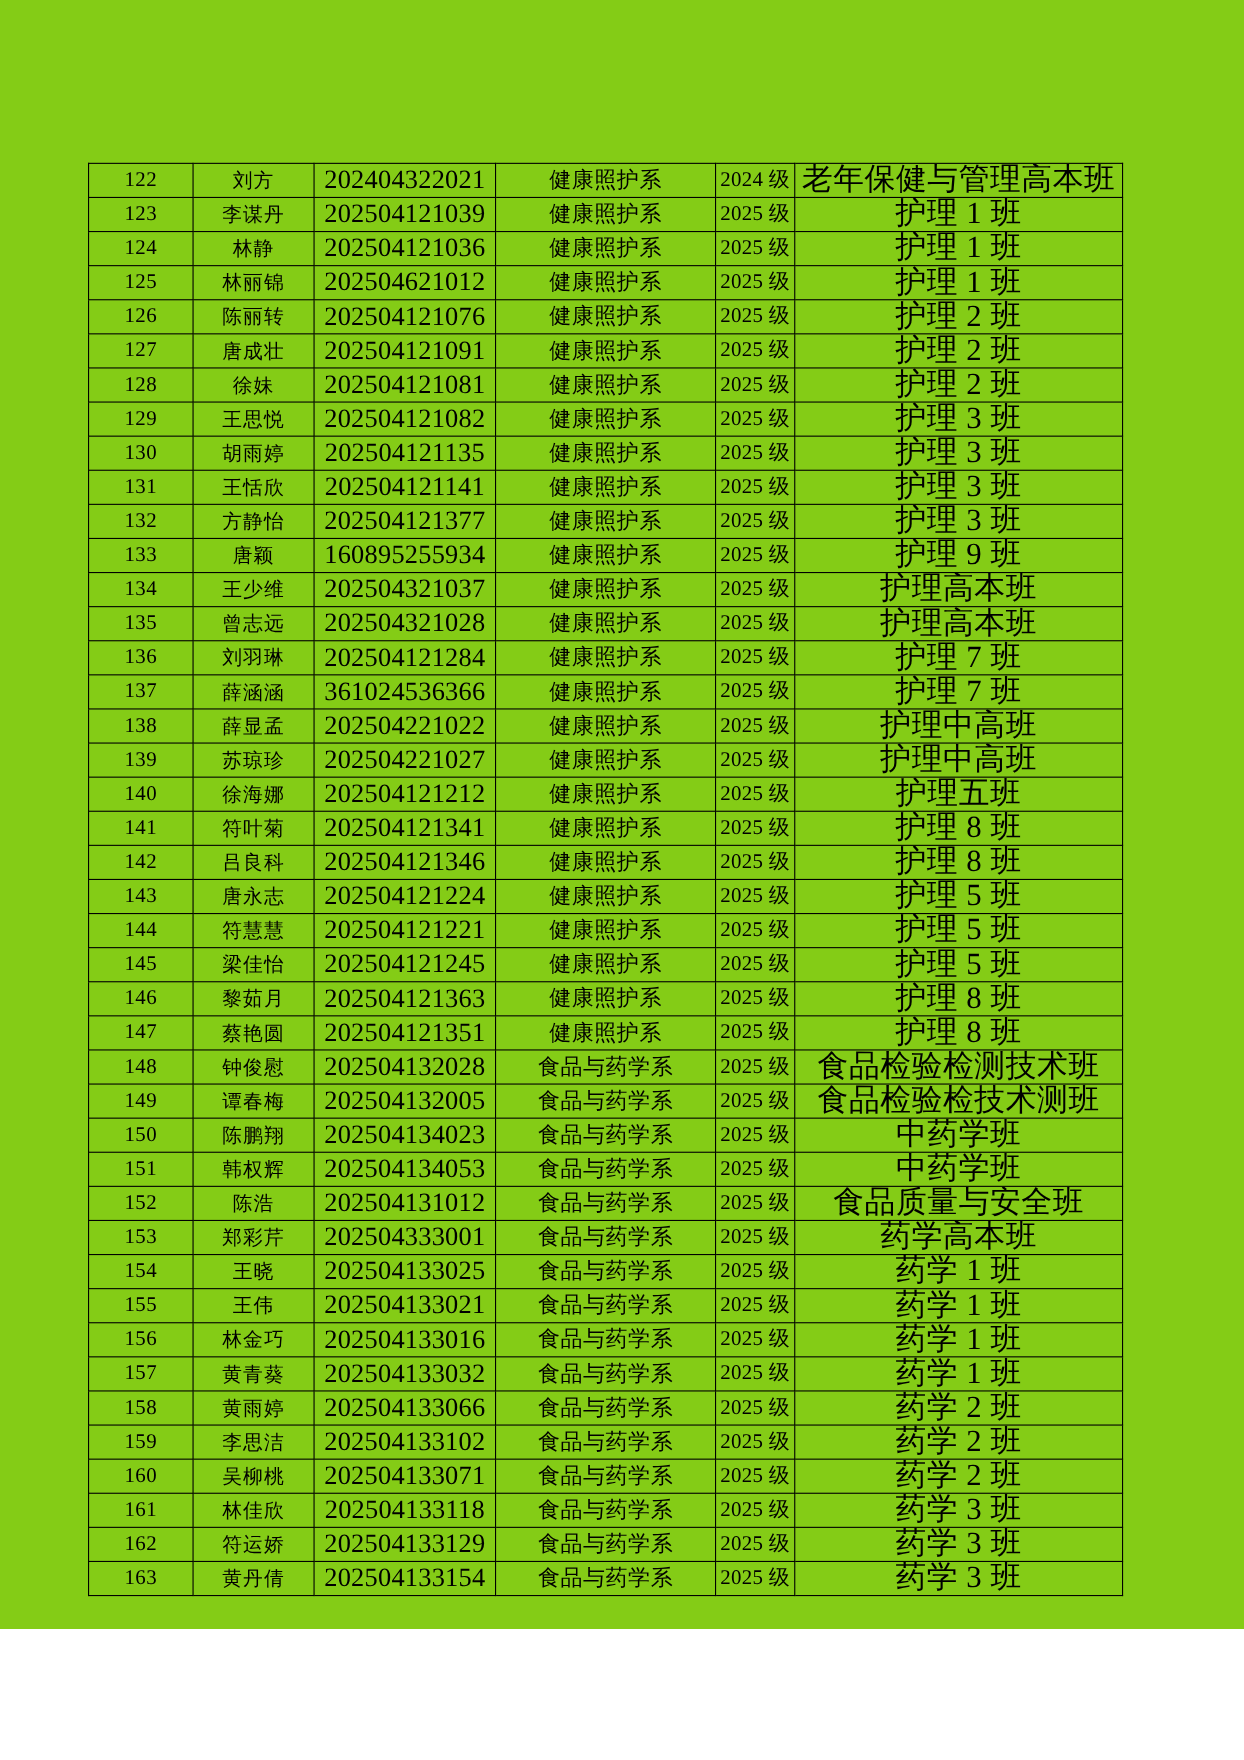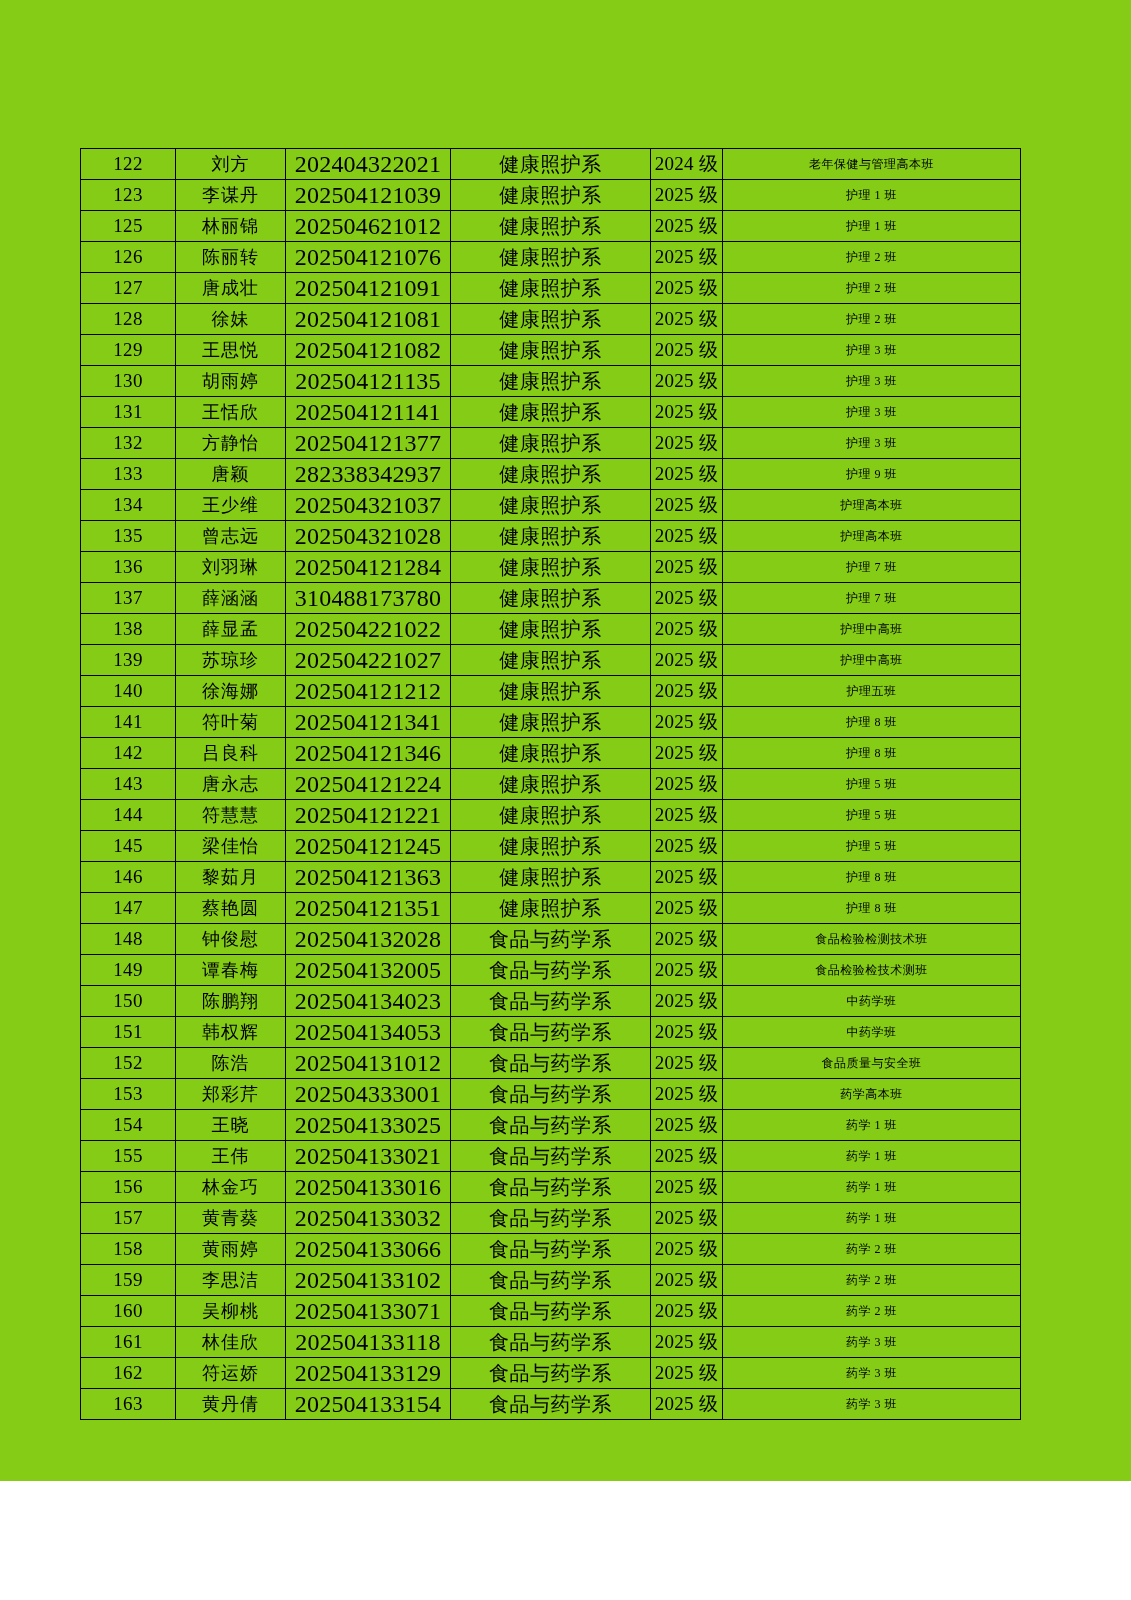--- a/index.html
+++ b/index.html
@@ -44,21 +44,21 @@
     line-height: 30px;
     white-space: nowrap;
     overflow: hidden;
     color: #000000;
   }
   td.seq   { font-size: 19px; letter-spacing: 0.4px; }
   td.name  { font-size: 18px; letter-spacing: 1px; }
   td.sid   { font-size: 24px; letter-spacing: 0.2px; }
   td.dept  { font-size: 20px; letter-spacing: 0.5px; }
   td.grade { font-size: 19px; letter-spacing: 0.3px; font-family: Liberation Serif, serif; }
-  td.cls   { font-size: 12px; letter-spacing: 0.5px; }
+  td.cls   { font-size: 28px; letter-spacing: 0.5px; }
 
   .page-footer {
     position: absolute;
     left: 0;
     right: 0;
     top: 1476px;
     text-align: center;
     font-size: 21px;
     color: #000000;
     font-family: "Liberation Serif", "DejaVu Serif", serif;
@@ -92,20 +92,28 @@
           </tr>
           <tr>
             <td class="seq">123</td>
             <td class="name">李谋丹</td>
             <td class="sid">202504121039</td>
             <td class="dept">健康照护系</td>
             <td class="grade">2025 级</td>
             <td class="cls">护理 1 班</td>
           </tr>
           <tr>
+            <td class="seq">124</td>
+            <td class="name">林静</td>
+            <td class="sid">202504121036</td>
+            <td class="dept">健康照护系</td>
+            <td class="grade">2025 级</td>
+            <td class="cls">护理 1 班</td>
+          </tr>
+          <tr>
             <td class="seq">125</td>
             <td class="name">林丽锦</td>
             <td class="sid">202504621012</td>
             <td class="dept">健康照护系</td>
             <td class="grade">2025 级</td>
             <td class="cls">护理 1 班</td>
           </tr>
           <tr>
             <td class="seq">126</td>
             <td class="name">陈丽转</td>
@@ -158,21 +166,21 @@
             <td class="seq">132</td>
             <td class="name">方静怡</td>
             <td class="sid">202504121377</td>
             <td class="dept">健康照护系</td>
             <td class="grade">2025 级</td>
             <td class="cls">护理 3 班</td>
           </tr>
           <tr>
             <td class="seq">133</td>
             <td class="name">唐颖</td>
-            <td class="sid">282338342937</td>
+            <td class="sid">160895255934</td>
             <td class="dept">健康照护系</td>
             <td class="grade">2025 级</td>
             <td class="cls">护理 9 班</td>
           </tr>
           <tr>
             <td class="seq">134</td>
             <td class="name">王少维</td>
             <td class="sid">202504321037</td>
             <td class="dept">健康照护系</td>
             <td class="grade">2025 级</td>
@@ -190,21 +198,21 @@
             <td class="seq">136</td>
             <td class="name">刘羽琳</td>
             <td class="sid">202504121284</td>
             <td class="dept">健康照护系</td>
             <td class="grade">2025 级</td>
             <td class="cls">护理 7 班</td>
           </tr>
           <tr>
             <td class="seq">137</td>
             <td class="name">薛涵涵</td>
-            <td class="sid">310488173780</td>
+            <td class="sid">361024536366</td>
             <td class="dept">健康照护系</td>
             <td class="grade">2025 级</td>
             <td class="cls">护理 7 班</td>
           </tr>
           <tr>
             <td class="seq">138</td>
             <td class="name">薛显孟</td>
             <td class="sid">202504221022</td>
             <td class="dept">健康照护系</td>
             <td class="grade">2025 级</td>

